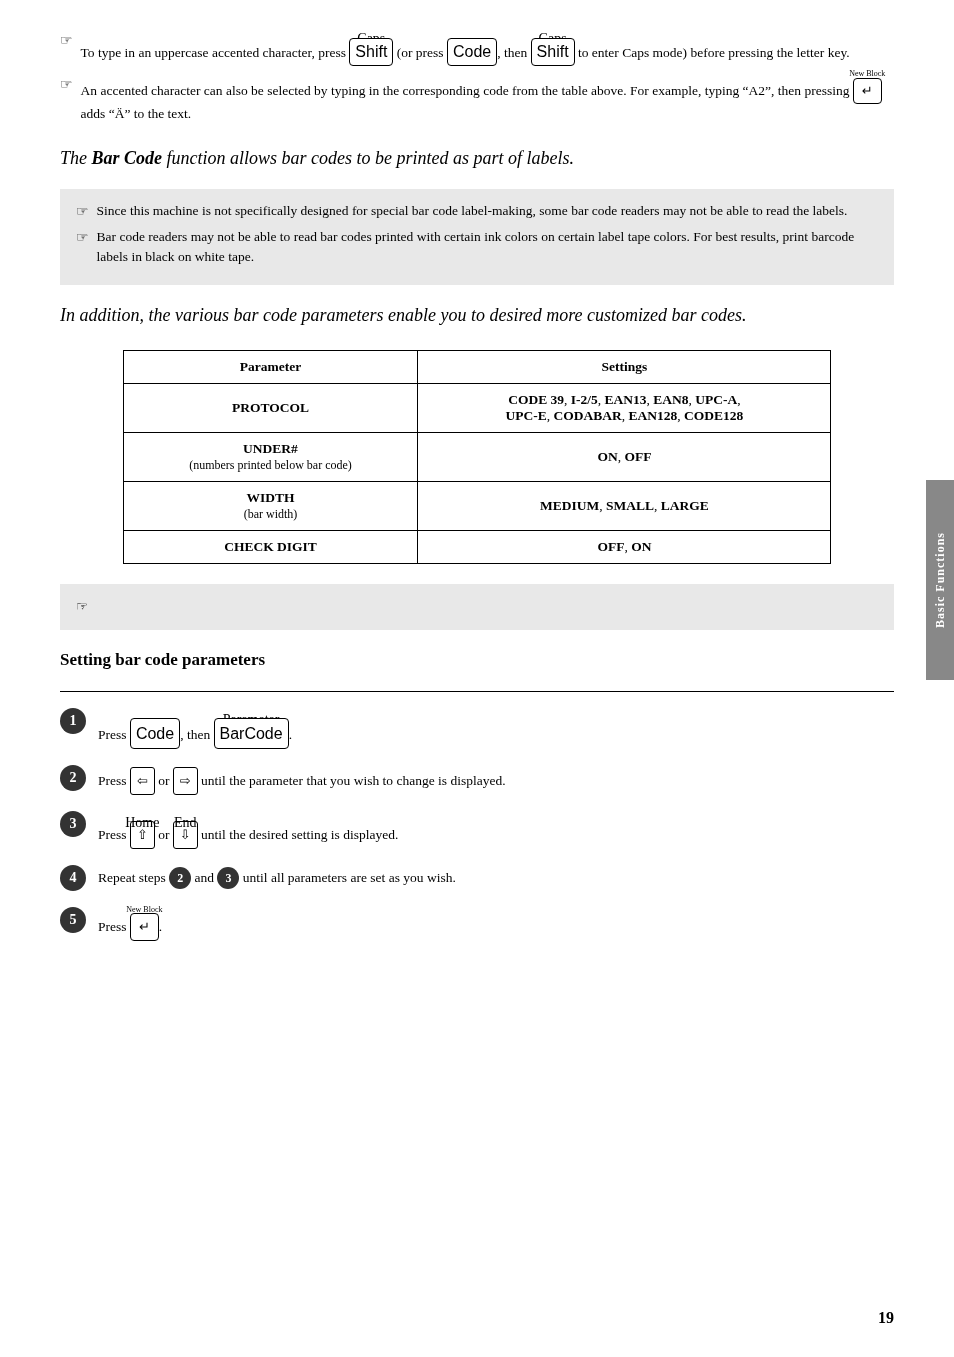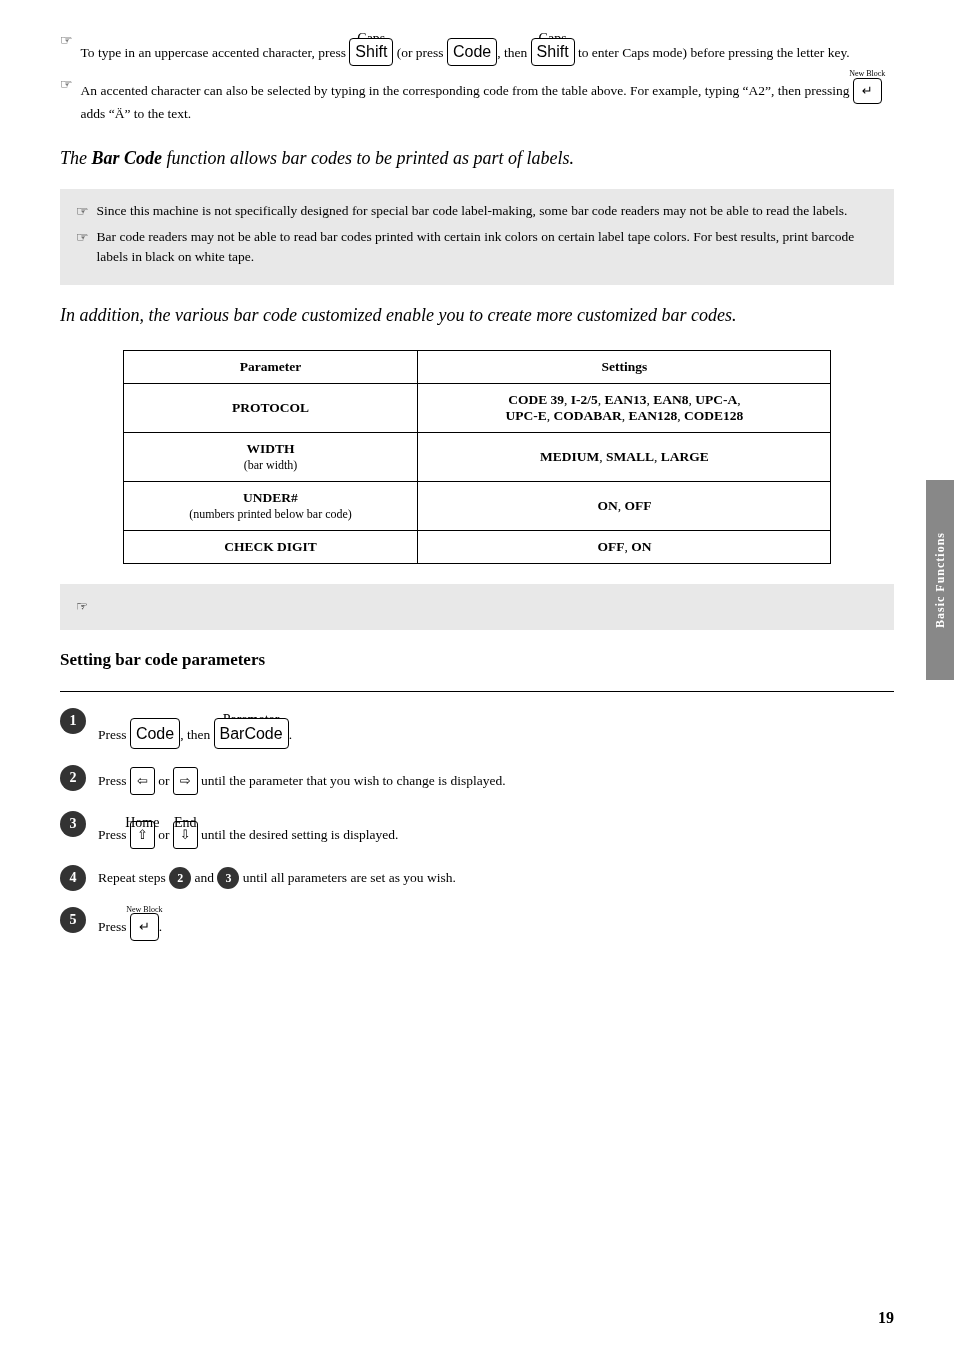--- a/index.html
+++ b/index.html
@@ -283,47 +283,47 @@
     <div class="note-item">
       <span class="note-icon">☞</span>
       <span class="note-text">Since this machine is not specifically designed for special bar code label-making, some bar code readers may not be able to read the labels.</span>
     </div>
     <div class="note-item">
       <span class="note-icon">☞</span>
       <span class="note-text">Bar code readers may not be able to read bar codes printed with certain ink colors on certain label tape colors. For best results, print barcode labels in black on white tape.</span>
     </div>
   </div>
 
-  <div class="body-text">In addition, the various bar code customized enable you to create more customized bar codes.</div>
+  <div class="body-text">In addition, the various bar code parameters enable you to desired more customized bar codes.</div>
 
   <table class="params-table">
     <thead>
       <tr>
         <th>Parameter</th>
         <th>Settings</th>
       </tr>
     </thead>
     <tbody>
       <tr>
         <td><span class="param-name bold">PROTOCOL</span></td>
         <td><strong>CODE 39</strong>, <strong>I-2/5</strong>, <strong>EAN13</strong>, <strong>EAN8</strong>, <strong>UPC-A</strong>,<br><strong>UPC-E</strong>, <strong>CODABAR</strong>, <strong>EAN128</strong>, <strong>CODE128</strong></td>
       </tr>
       <tr>
         <td>
+          <span class="bold">UNDER#</span><br>
+          <span class="param-sub">(numbers printed below bar code)</span>
+        </td>
+        <td><strong>ON</strong>, <strong>OFF</strong></td>
+      </tr>
+      <tr>
+        <td>
           <span class="bold">WIDTH</span><br>
           <span class="param-sub">(bar width)</span>
         </td>
         <td><strong>MEDIUM</strong>, <strong>SMALL</strong>, <strong>LARGE</strong></td>
-      </tr>
-      <tr>
-        <td>
-          <span class="bold">UNDER#</span><br>
-          <span class="param-sub">(numbers printed below bar code)</span>
-        </td>
-        <td><strong>ON</strong>, <strong>OFF</strong></td>
       </tr>
       <tr>
         <td><span class="bold">CHECK DIGIT</span></td>
         <td><strong>OFF</strong>, <strong>ON</strong></td>
       </tr>
     </tbody>
   </table>
 
   <div class="check-digit-note">
     <div style="display:flex; align-items:flex-start;">

